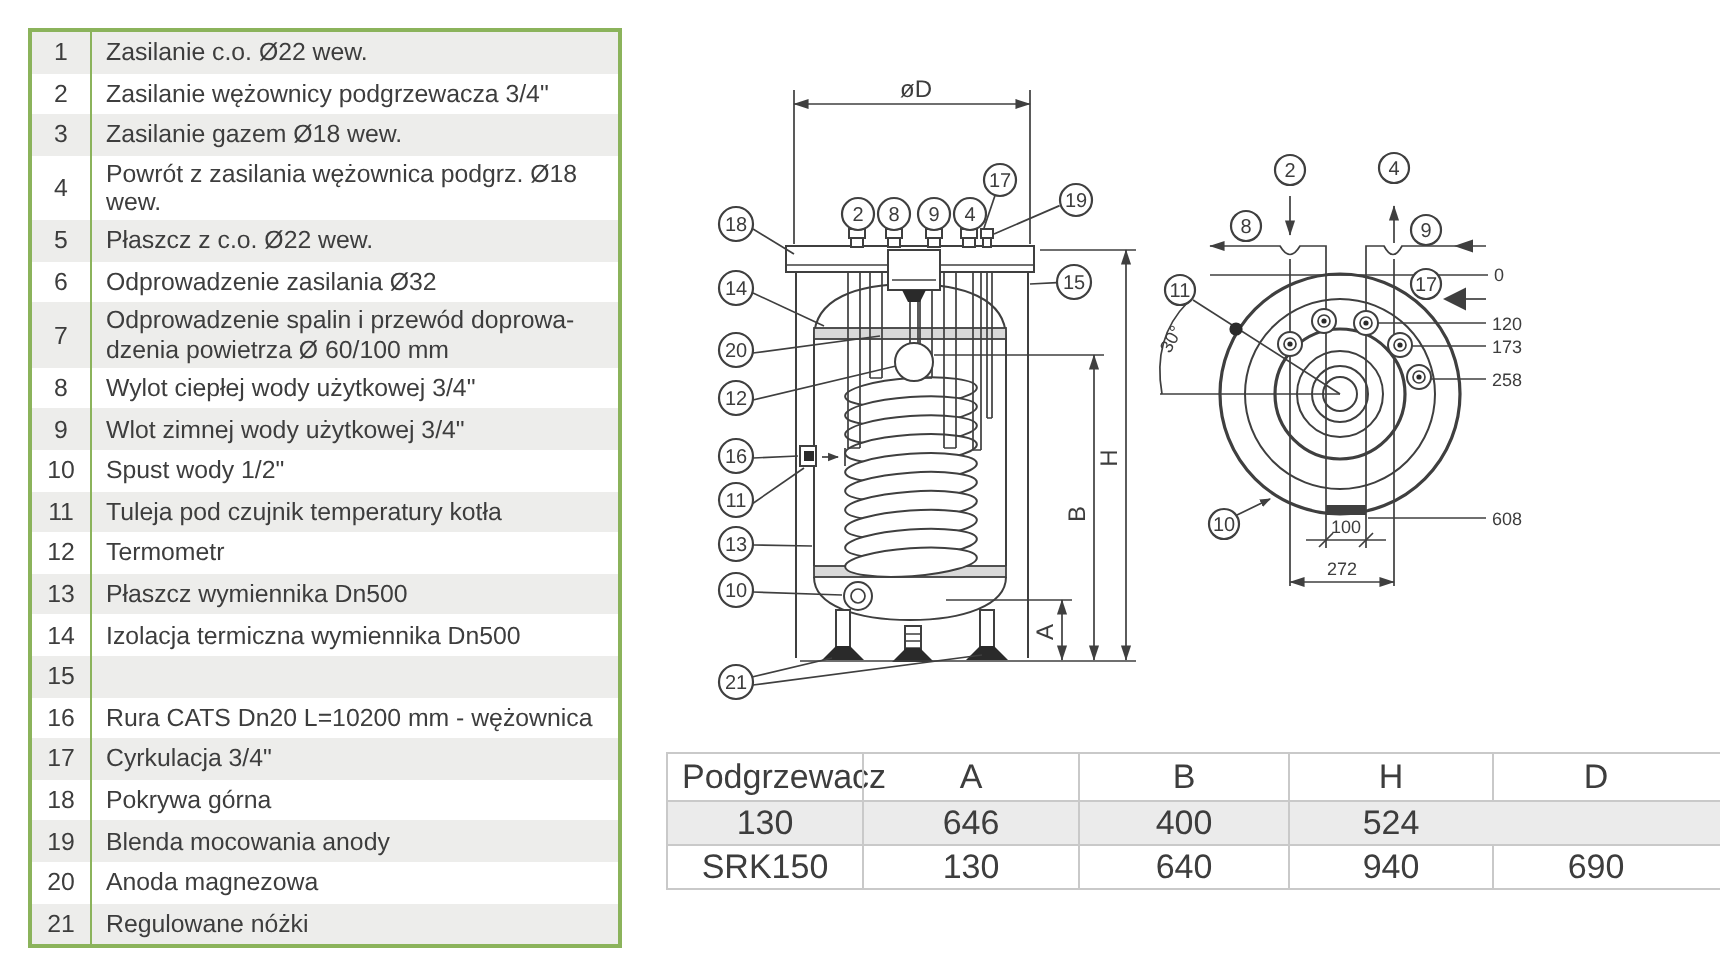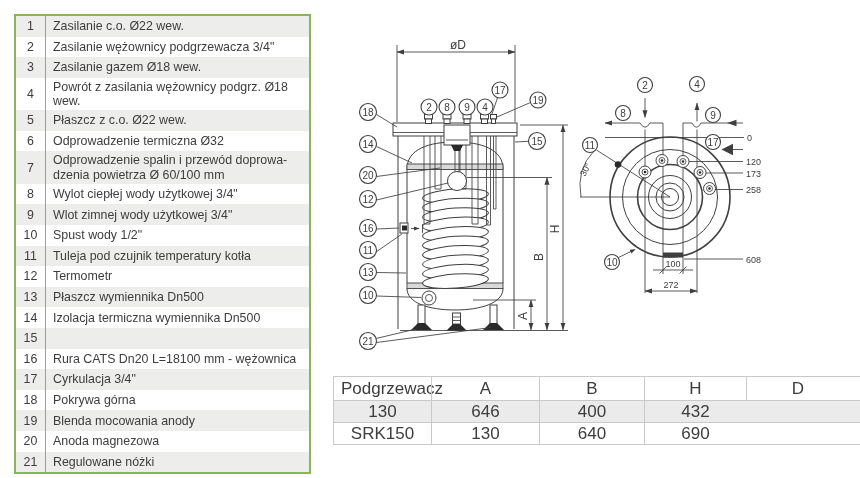--- a/index.html
+++ b/index.html
@@ -63,31 +63,31 @@
         <div class="ptext">Zasilanie wężownicy podgrzewacza 3/4"</div>
       </div>
 
       <div class="prow">
         <div class="pnum">3</div>
         <div class="ptext">Zasilanie gazem Ø18 wew.</div>
       </div>
 
       <div class="prow">
         <div class="pnum">4</div>
-        <div class="ptext">Powrót z zasilania wężownicy podgrz. Ø18 wew.</div>
+        <div class="ptext">Powrót z zasilania wężownica podgrz. Ø18 wew.</div>
       </div>
 
       <div class="prow">
         <div class="pnum">5</div>
         <div class="ptext">Płaszcz z c.o. Ø22 wew.</div>
       </div>
 
       <div class="prow">
         <div class="pnum">6</div>
-        <div class="ptext">Odprowadzenie termiczna Ø32</div>
+        <div class="ptext">Odprowadzenie zasilania Ø32</div>
       </div>
 
       <div class="prow">
         <div class="pnum">7</div>
         <div class="ptext">Odprowadzenie spalin i przewód doprowa-dzenia powietrza Ø 60/100 mm</div>
       </div>
 
       <div class="prow">
         <div class="pnum">8</div>
         <div class="ptext">Wylot ciepłej wody użytkowej 3/4"</div>
@@ -122,21 +122,21 @@
         <div class="pnum">14</div>
         <div class="ptext">Izolacja termiczna wymiennika Dn500</div>
       </div>
 
       <div class="prow">
         <div class="pnum">15</div>
       </div>
 
       <div class="prow">
         <div class="pnum">16</div>
-        <div class="ptext">Rura CATS Dn20 L=18100 mm - wężownica</div>
+        <div class="ptext">Rura CATS Dn20 L=10200 mm - wężownica</div>
       </div>
 
       <div class="prow">
         <div class="pnum">17</div>
         <div class="ptext">Cyrkulacja 3/4"</div>
       </div>
 
       <div class="prow">
         <div class="pnum">18</div>
         <div class="ptext">Pokrywa górna</div>
@@ -479,23 +479,24 @@
     <div class="scell">B</div>
     <div class="scell">H</div>
     <div class="scell">D</div>
   </div>
   <div class="spec-body">
 
       <div class="srow">
         <div class="scell">130</div>
         <div class="scell">646</div>
         <div class="scell">400</div>
-        <div class="scell">432</div>
+        <div class="scell">524</div>
       </div>
 
       <div class="srow">
         <div class="scell">SRK150</div>
         <div class="scell">130</div>
         <div class="scell">640</div>
+        <div class="scell">940</div>
         <div class="scell">690</div>
       </div>
     </div>
 </div>
 
 </body></html>

